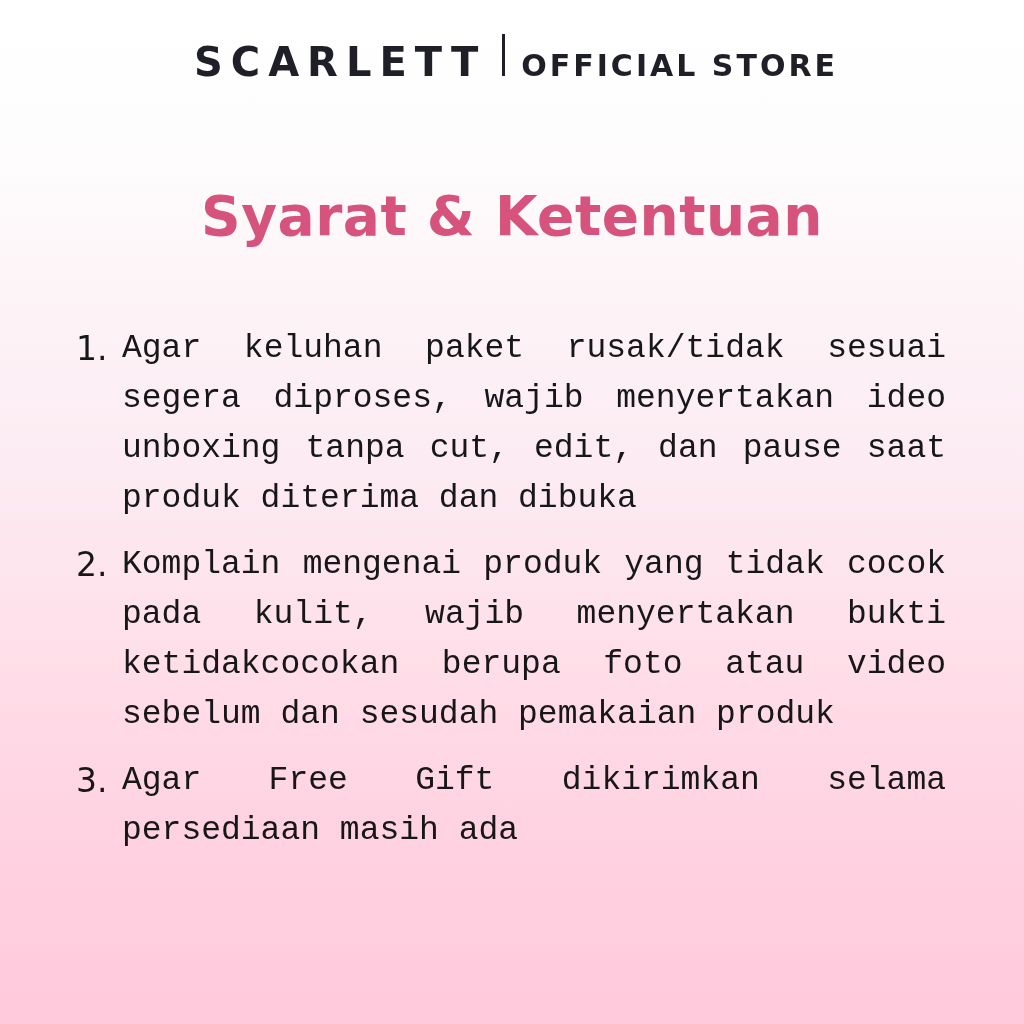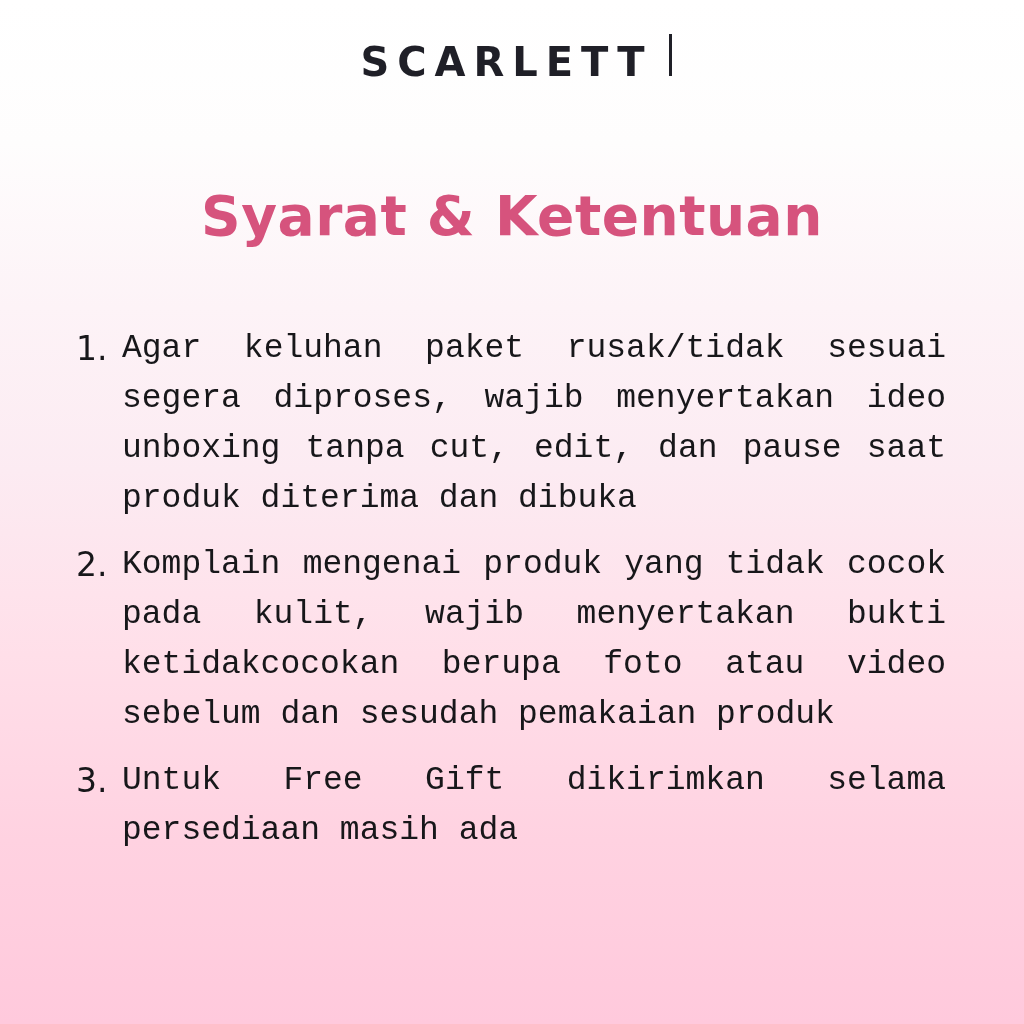--- a/index.html
+++ b/index.html
@@ -89,32 +89,33 @@
   }
 </style>
 </head>
 <body>
 
 <div class="page">
 
   <header class="header">
     <span class="brand">SCARLETT</span>
     <span class="sep"></span>
+    <span class="store">OFFICIAL STORE</span>
   </header>
 
   <h1 class="title">Syarat &amp; Ketentuan</h1>
 
   <ol class="terms">
     <li class="term">
       <span class="term-number">1.</span>
       <span class="term-text">Agar keluhan paket rusak/tidak sesuai segera diproses, wajib menyertakan ideo unboxing tanpa cut, edit, dan pause saat produk diterima dan dibuka</span>
     </li>
     <li class="term">
       <span class="term-number">2.</span>
       <span class="term-text">Komplain mengenai produk yang tidak cocok pada kulit, wajib menyertakan bukti ketidakcocokan berupa foto atau video sebelum dan sesudah pemakaian produk</span>
     </li>
     <li class="term">
       <span class="term-number">3.</span>
-      <span class="term-text">Untuk Free Gift dikirimkan selama persediaan masih ada</span>
+      <span class="term-text">Agar Free Gift dikirimkan selama persediaan masih ada</span>
     </li>
   </ol>
 
 </div>
 
 </body></html>

